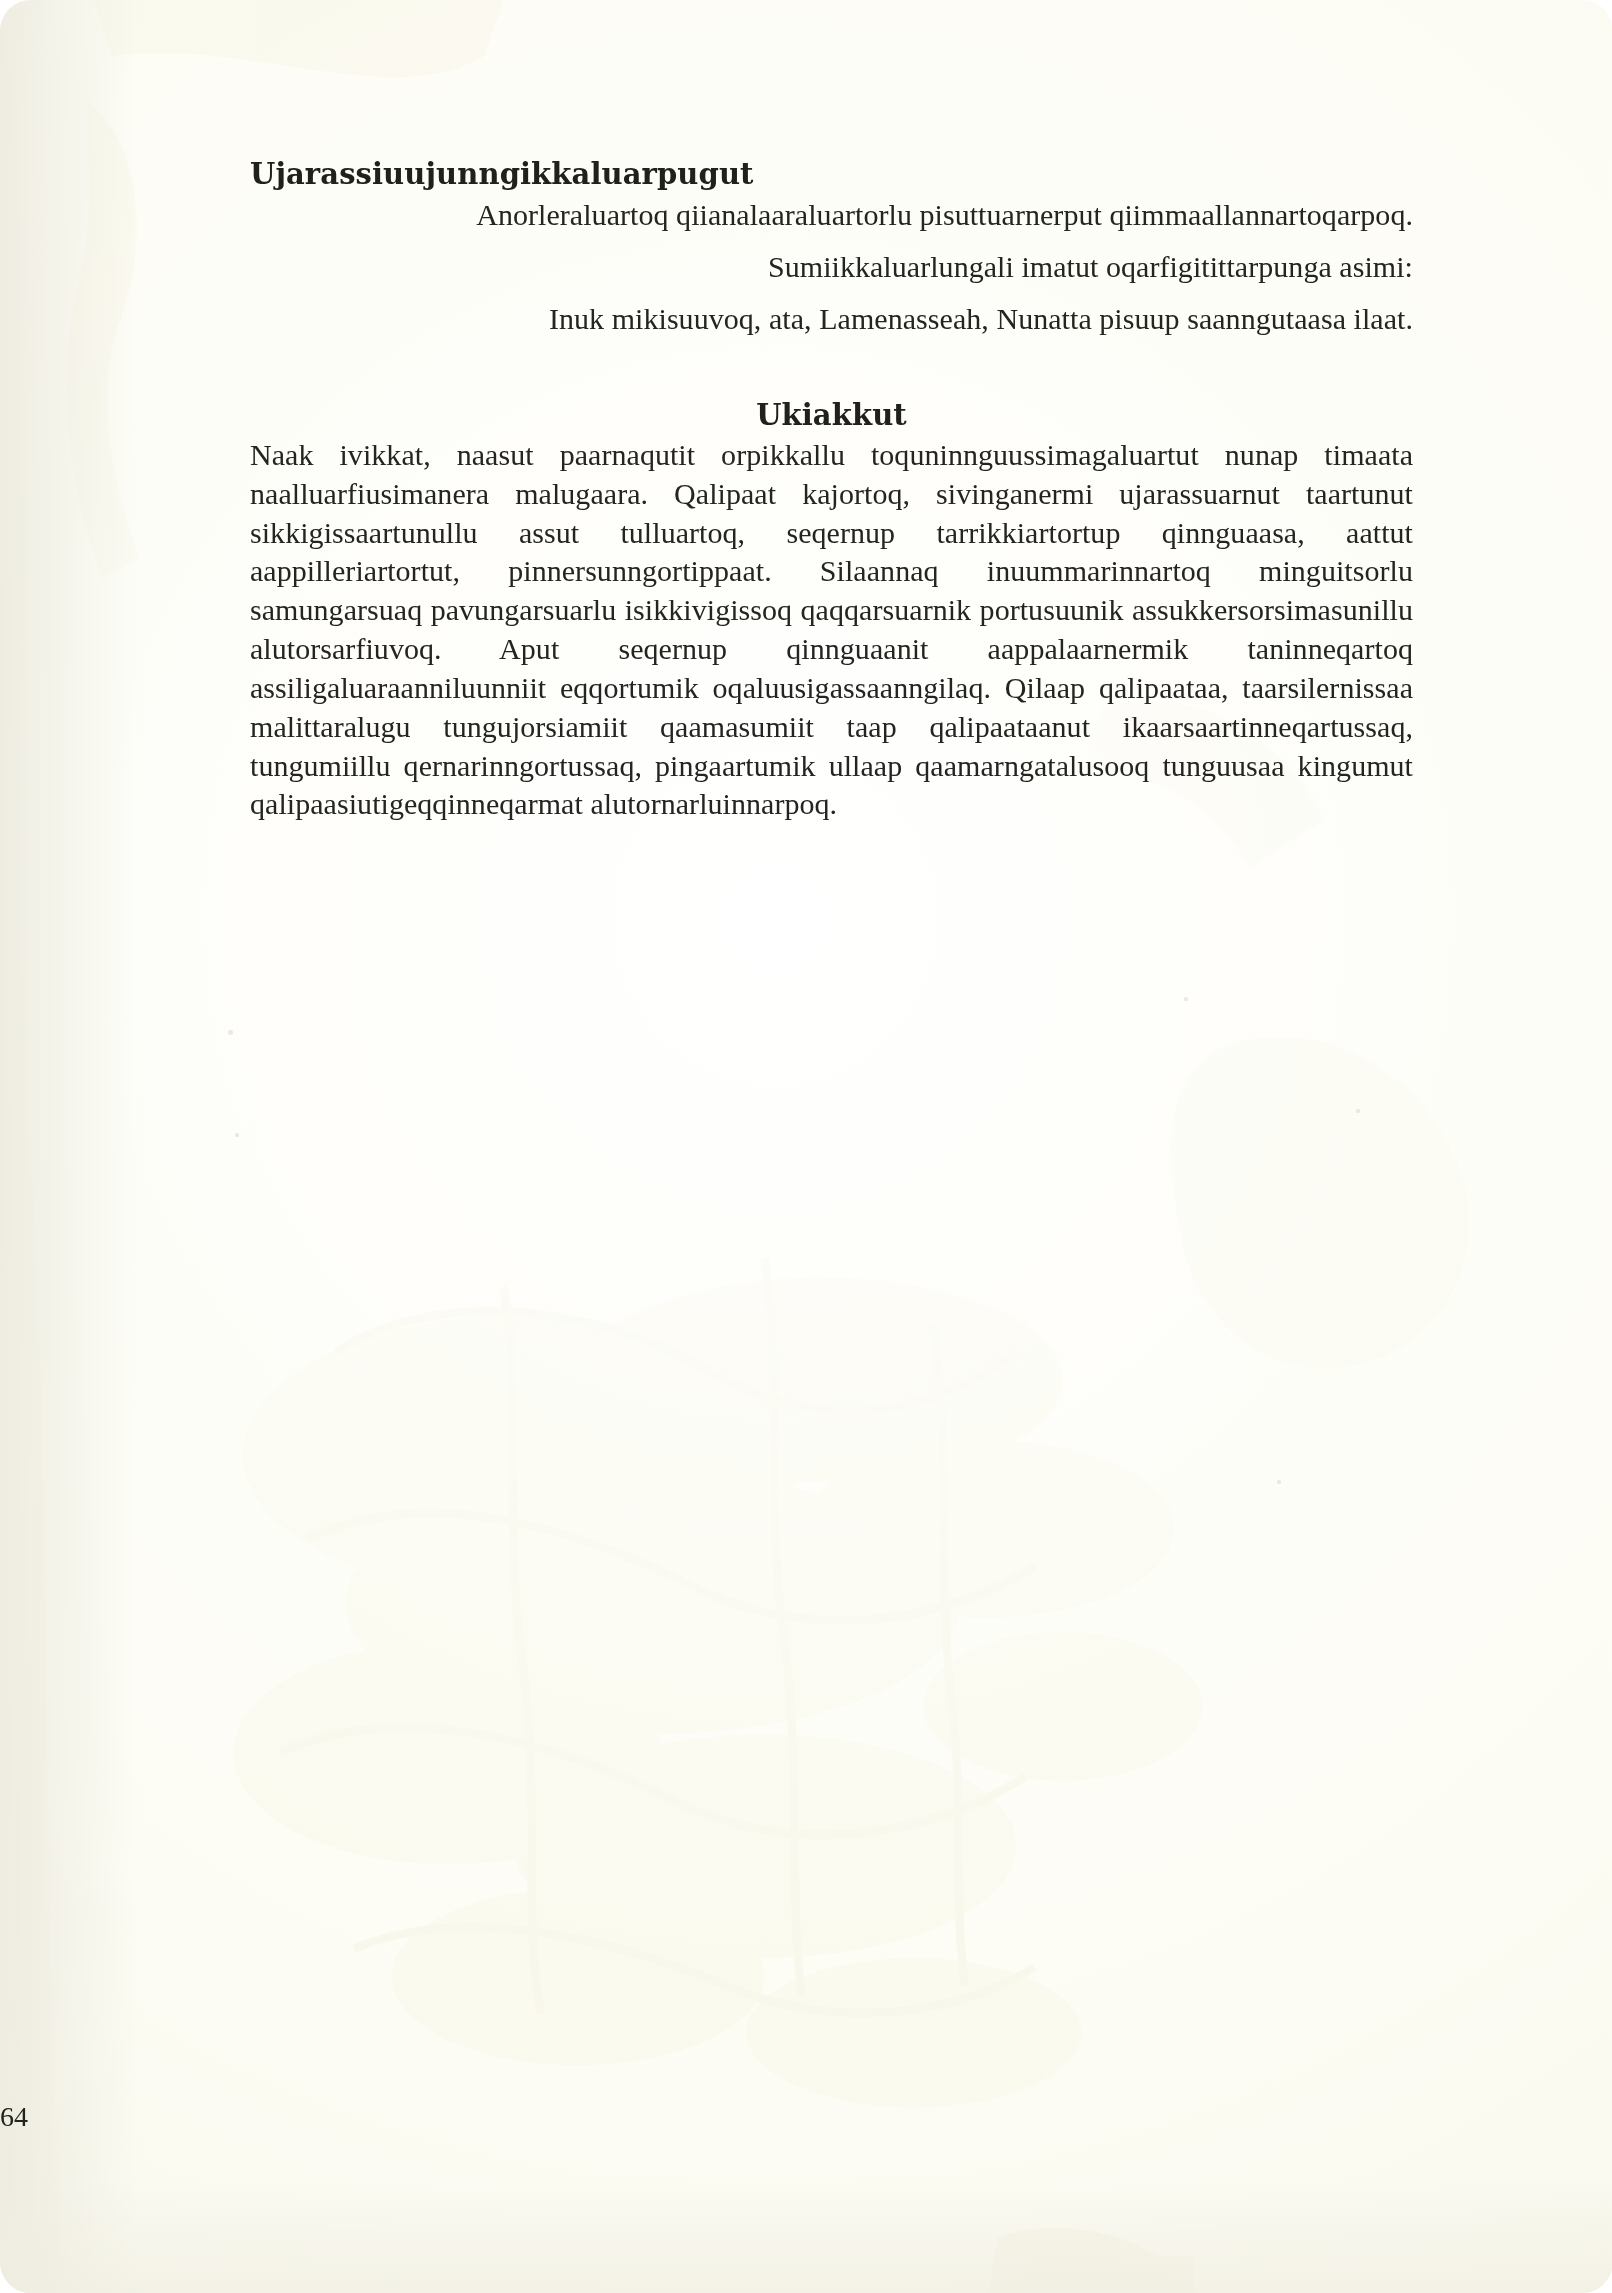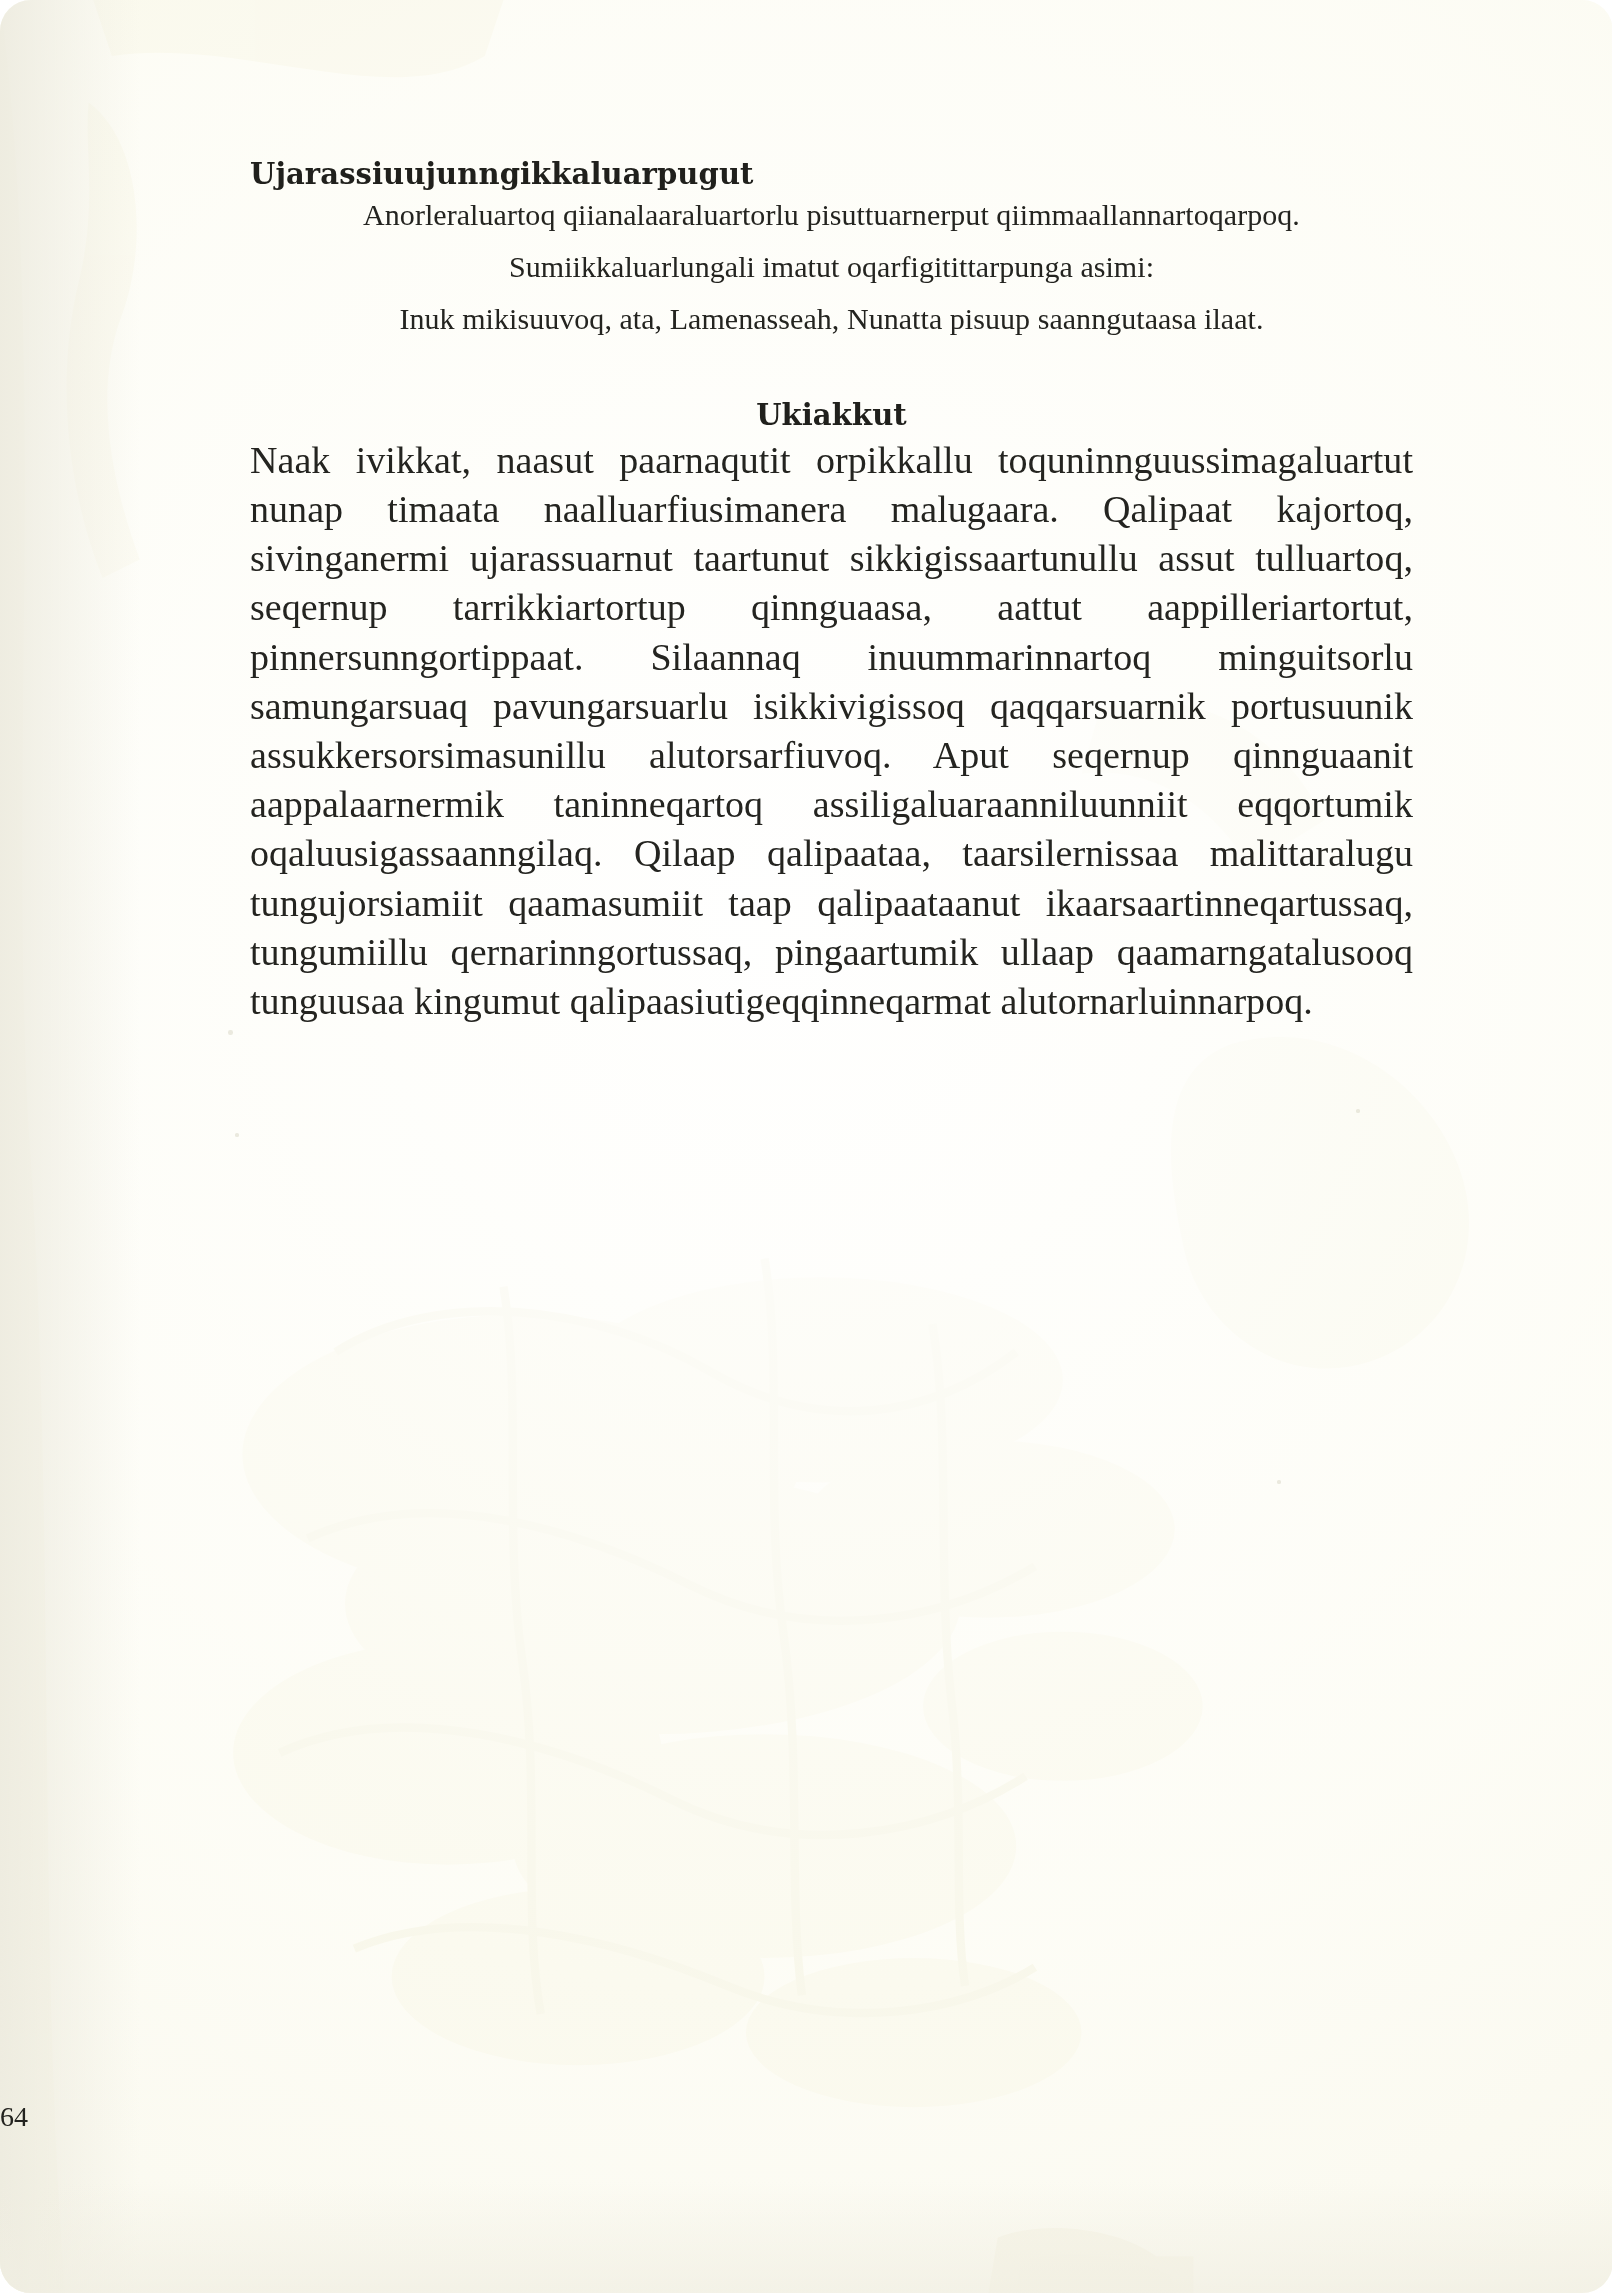--- a/index.html
+++ b/index.html
@@ -73,37 +73,37 @@
   h2.heading-2 {
     margin-top: 0;
     text-align: center;
   }
 
   p.para {
     margin: 0 0 13px 0;
     font-size: 30px;
     line-height: 1.30;
     color: #242420;
-    text-align: center;
+    text-align: right;
     letter-spacing: 0.05px;
   }
   p.para.justified {
     text-align: justify;
     text-justify: inter-word;
   }
   p.para.last {
     margin-bottom: 8px;
   }
 
   .gap-between-sections {
     height: 52px;
   }
 
   .section-two p.para {
-    font-size: 38px;
+    font-size: 30px;
     line-height: 1.295;
     margin-bottom: 0;
   }
 
   
   .folio {
     position: absolute;
     left: 0;
     right: 0;
     top: 2101px;

